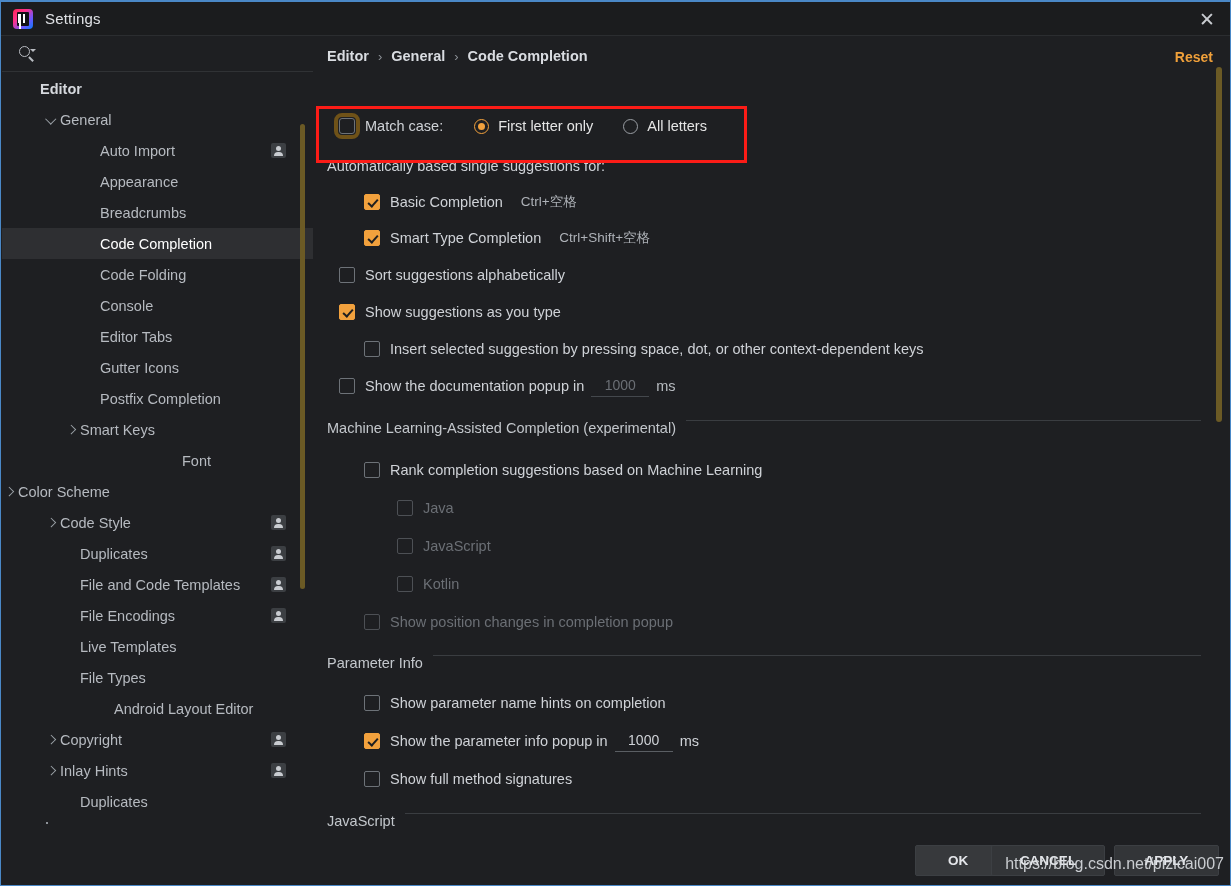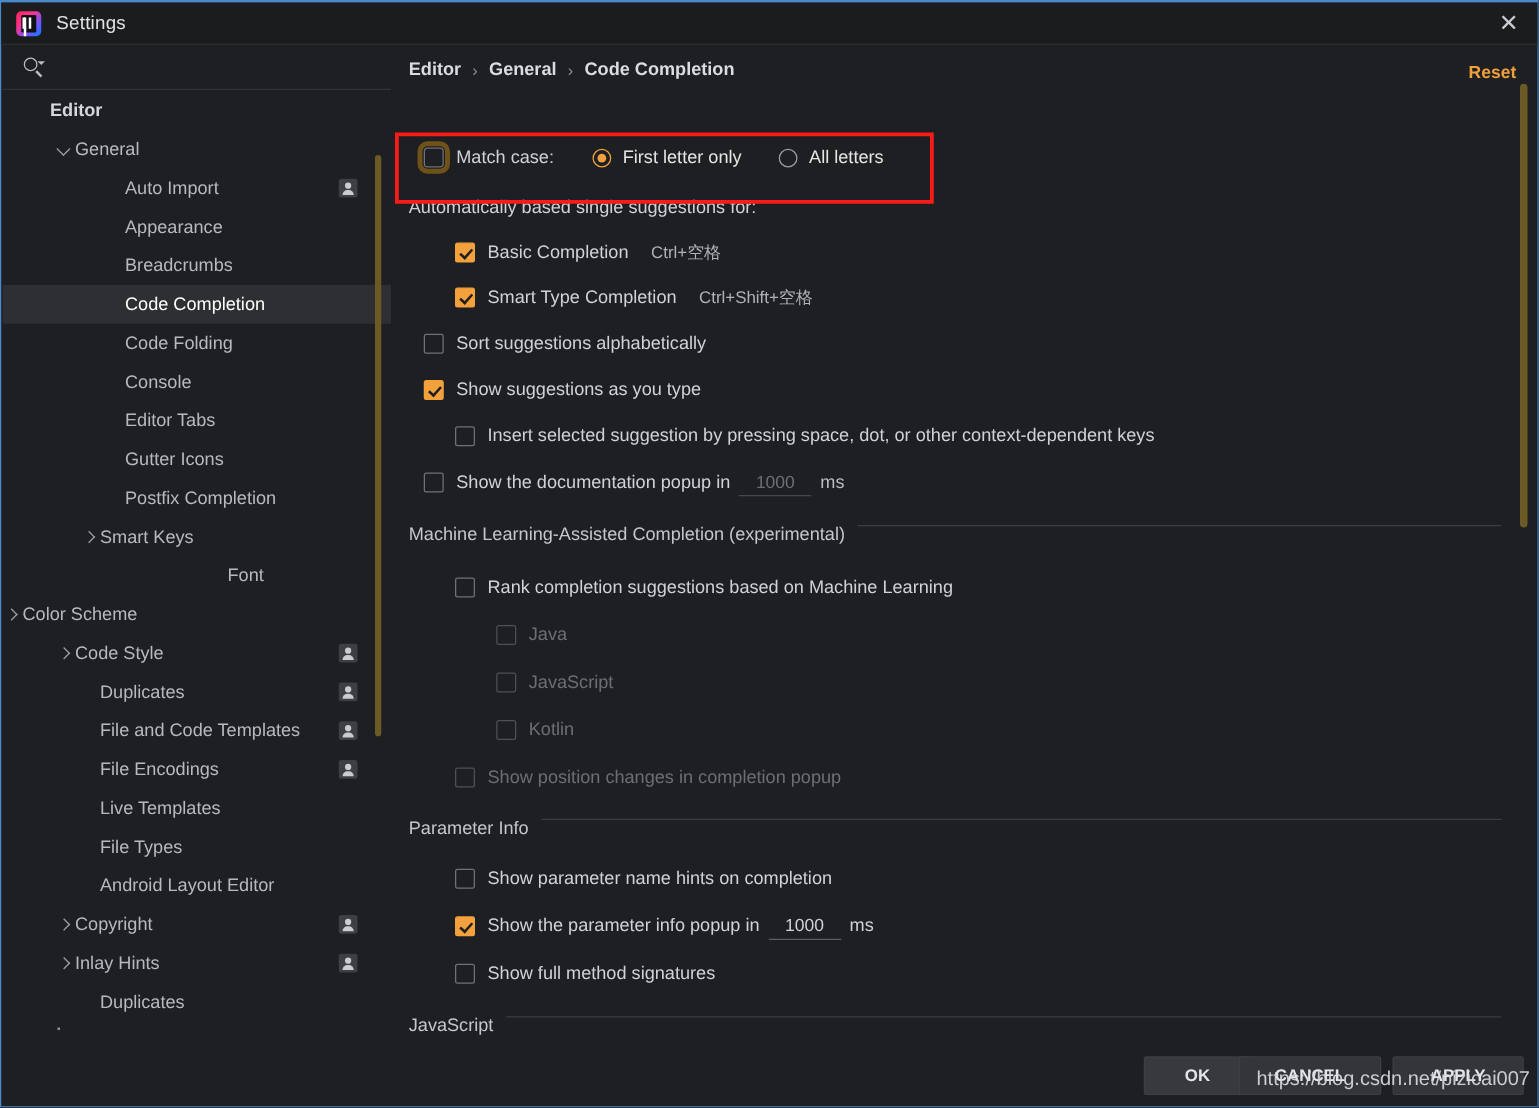--- a/index.html
+++ b/index.html
@@ -352,21 +352,21 @@
           <span class="user-badge"></span>
         </div>
         <div class="tree-row" style="padding-left: 62px;">
           <span class="tw"></span>
           <span class="lbl">Live Templates</span>
         </div>
         <div class="tree-row" style="padding-left: 62px;">
           <span class="tw"></span>
           <span class="lbl">File Types</span>
         </div>
-        <div class="tree-row" style="padding-left: 62px;">
+        <div class="tree-row" style="padding-left: 96px;">
           <span class="tw"></span>
           <span class="lbl">Android Layout Editor</span>
         </div>
         <div class="tree-row" style="padding-left: 42px;">
           <span class="tw right"></span>
           <span class="lbl">Copyright</span>
           <span class="user-badge"></span>
         </div>
         <div class="tree-row" style="padding-left: 42px;">
           <span class="tw right"></span>

